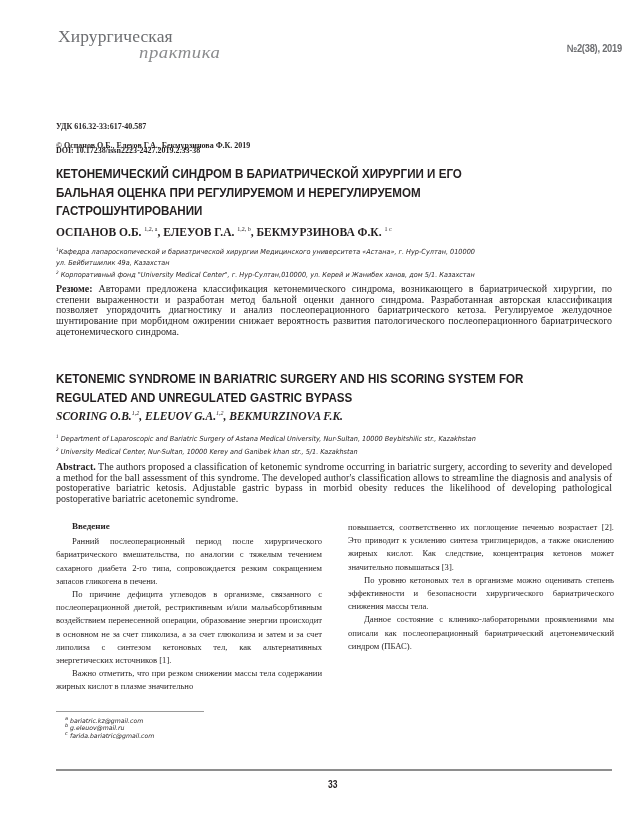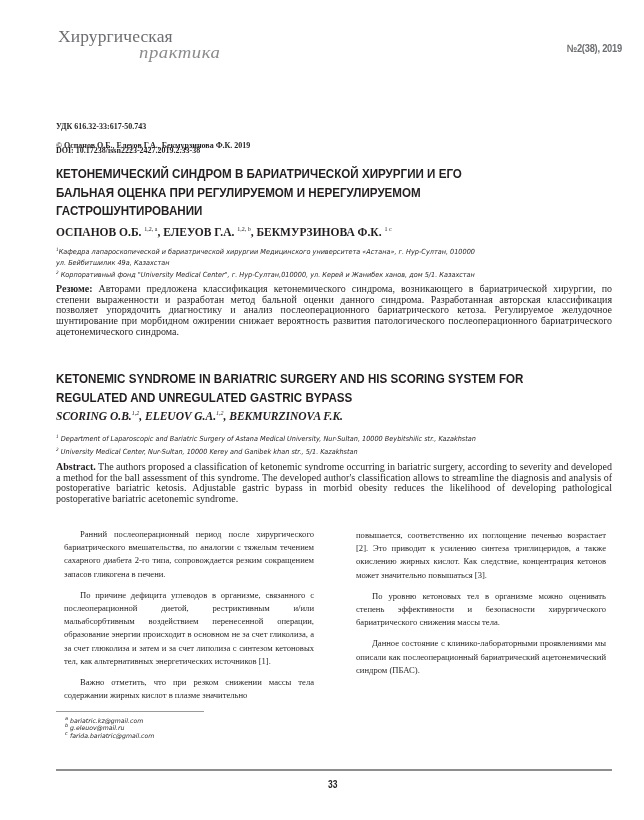--- a/index.html
+++ b/index.html
@@ -21,21 +21,21 @@
     .affil sup { font-size: 4.5px; vertical-align: 3px; }
 
     .abstract { position: absolute; left: 44px; width: 556px; font-family: "Liberation Serif", serif; font-size: 10px; line-height: 10.7px; text-align: justify; color: #231f20; }
     .abstract b, .abstract .kw-label { font-weight: bold; }
     .kw-label-it { font-weight: bold; font-style: italic; }
 
     .title-en { position: absolute; left: 44px; top: 370px; font-family: "Liberation Sans", sans-serif; font-weight: bold; font-size: 13.5px; line-height: 18.5px; color: #231f20; transform: scaleX(0.86); transform-origin: left; width: 680px; }
     .authors-en { position: absolute; left: 44px; top: 410px; font-family: "Liberation Serif", serif; font-weight: bold; font-style: italic; font-size: 11.5px; white-space: nowrap; }
 
     .col { position: absolute; width: 266px; font-family: "Liberation Serif", serif; font-size: 8.6px; line-height: 13.2px; text-align: justify; color: #231f20; }
-    .col p { margin: 8px; text-indent: 16px; }
+    .col p { margin: 0; text-indent: 16px; }
     .col h3 { margin: 0 0 2px 16px; font-size: 9px; font-weight: bold; }
     .col-left { left: 44px; top: 520px; }
     .col-right { left: 336px; top: 521px; }
 
     .fn-rule { position: absolute; left: 44px; top: 711px; width: 148px; height: 0; border-top: 0.6px solid #9a9a9a; }
     .footnotes { position: absolute; left: 58px; top: 717px; font-family: "DejaVu Sans", sans-serif; font-style: italic; font-size: 6.2px; line-height: 7.4px; color: #231f20; }
     .footnotes div { position: relative; white-space: nowrap; }
     .footnotes .mk { position: absolute; left: -5px; top: -2px; font-size: 5px; }
 
     .bottom-rule { position: absolute; left: 44px; top: 769px; width: 556px; height: 2px; background: #8e8e8e; }
@@ -46,21 +46,21 @@
 
 <div class="page">
 
   <div class="logo">
     <span class="logo-main">Хирургическая</span>
     <span class="logo-sub">практика</span>
   </div>
   <div class="issue">№2(38), 2019</div>
 
   <div class="meta" style="top:102px;margin-top:44px;">DOI: 10.17238/issn2223-2427.2019.2.33-38</div>
-  <div class="meta" style="top:122px;">УДК 616.32-33:617-50.743</div>
+  <div class="meta" style="top:122px;">УДК 616.32-33:617-40.587</div>
   <div class="meta" style="top:141px;">© Оспанов О.Б., Елеуов Г.А., Бекмурзинова Ф.К. 2019</div>
 
   <div class="title-ru">
     <div>КЕТОНЕМИЧЕСКИЙ СИНДРОМ В БАРИАТРИЧЕСКОЙ ХИРУРГИИ И ЕГО</div>
     <div>БАЛЬНАЯ ОЦЕНКА ПРИ РЕГУЛИРУЕМОМ И НЕРЕГУЛИРУЕМОМ</div>
     <div>ГАСТРОШУНТИРОВАНИИ</div>
   </div>
 
   <div class="authors-ru">
     <span>ОСПАНОВ О.Б.</span>
@@ -93,20 +93,21 @@
   <div class="affil" style="top:432px;">
     <div><sup>1</sup><span> Department of Laparoscopic and Bariatric Surgery of Astana Medical University, Nur-Sultan, 10000 Beybitshilic str., Kazakhstan</span></div>
     <div><sup>2</sup><span> University Medical Center, Nur-Sultan, 10000 Kerey and Ganibek khan str., 5/1. Kazakhstan</span></div>
   </div>
 
   <div class="abstract" style="top:462px;">
     <b>Abstract.</b><span> The authors proposed a classification of ketonemic syndrome occurring in bariatric surgery, according to severity and developed a method for the ball assessment of this syndrome. The developed author's classification allows to streamline the diagnosis and analysis of postoperative bariatric ketosis. Adjustable gastric bypass in morbid obesity reduces the likelihood of developing pathological postoperative bariatric acetonemic syndrome.</span>
   </div>
 
   <div class="col col-left">
+    <h3>Введение</h3>
     <p>Ранний послеоперационный период после хирургического бариатрического вмешательства, по аналогии с тяжелым течением сахарного диабета 2-го типа, сопровождается резким сокращением запасов гликогена в печени.</p>
     <p>По причине дефицита углеводов в организме, связанного с послеоперационной диетой, рестриктивным и/или мальабсорбтивным воздействием перенесенной операции, образование энергии происходит в основном не за счет гликолиза, а за счет глюколиза и затем и за счет липолиза с синтезом кетоновых тел, как альтернативных энергетических источников [1].</p>
     <p>Важно отметить, что при резком снижении массы тела содержании жирных кислот в плазме значительно</p>
   </div>
 
   <div class="col col-right">
     <p style="text-indent:0">повышается, соответственно их поглощение печенью возрастает [2]. Это приводит к усилению синтеза триглицеридов, а также окислению жирных кислот. Как следствие, концентрация кетонов может значительно повышаться [3].</p>
     <p>По уровню кетоновых тел в организме можно оценивать степень эффективности и безопасности хирургического бариатрического снижения массы тела.</p>
     <p>Данное состояние с клинико-лабораторными проявлениями мы описали как послеоперационный бариатрический ацетонемический синдром (ПБАС).</p>
   </div>

